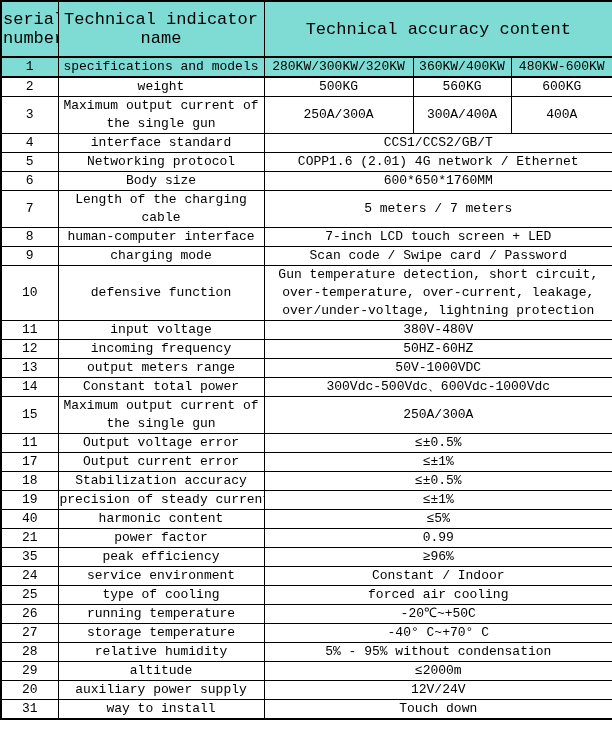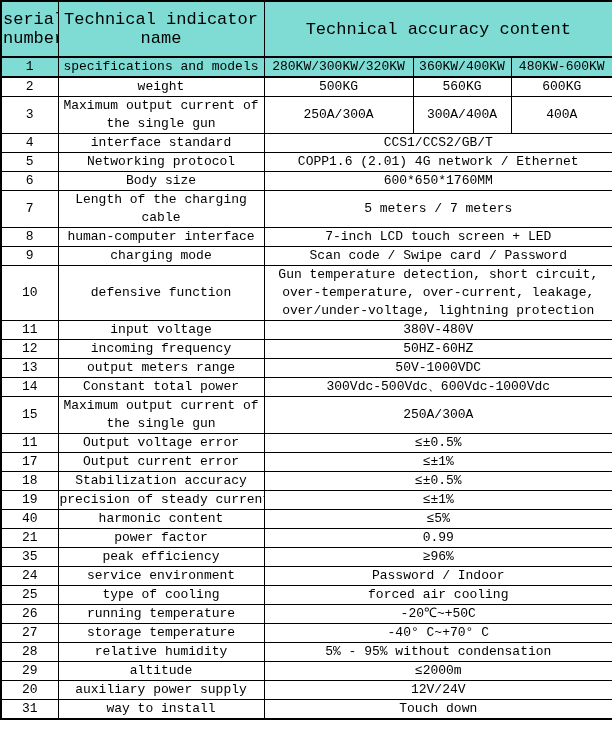--- a/index.html
+++ b/index.html
@@ -234,21 +234,21 @@
           <td class="name">
             <div class="nm">peak efficiency</div>
           </td>
           <td colspan="3">≥96%</td>
         </tr>
         <tr>
           <td class="num">24</td>
           <td class="name">
             <div class="nm">service environment</div>
           </td>
-          <td colspan="3">Password / Indoor</td>
+          <td colspan="3">Constant / Indoor</td>
         </tr>
         <tr>
           <td class="num">25</td>
           <td class="name">
             <div class="nm">type of cooling</div>
           </td>
           <td colspan="3">forced air cooling</td>
         </tr>
         <tr>
           <td class="num">26</td>

